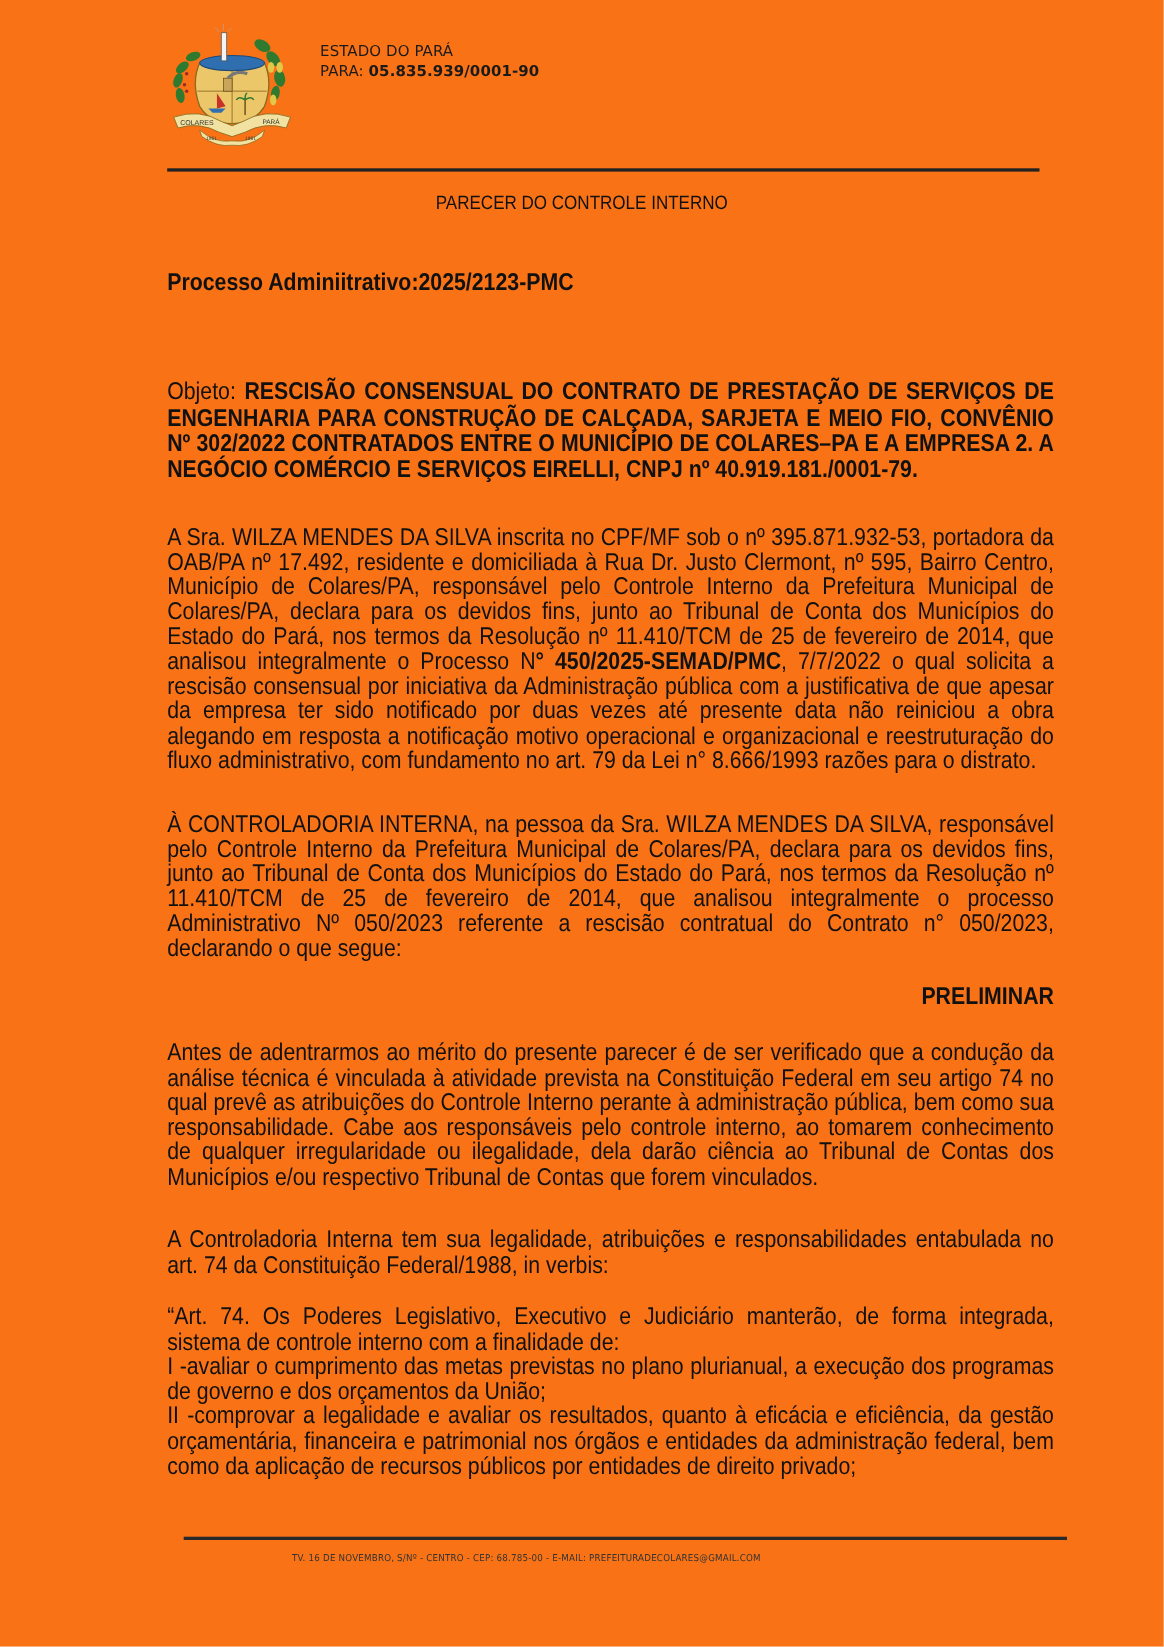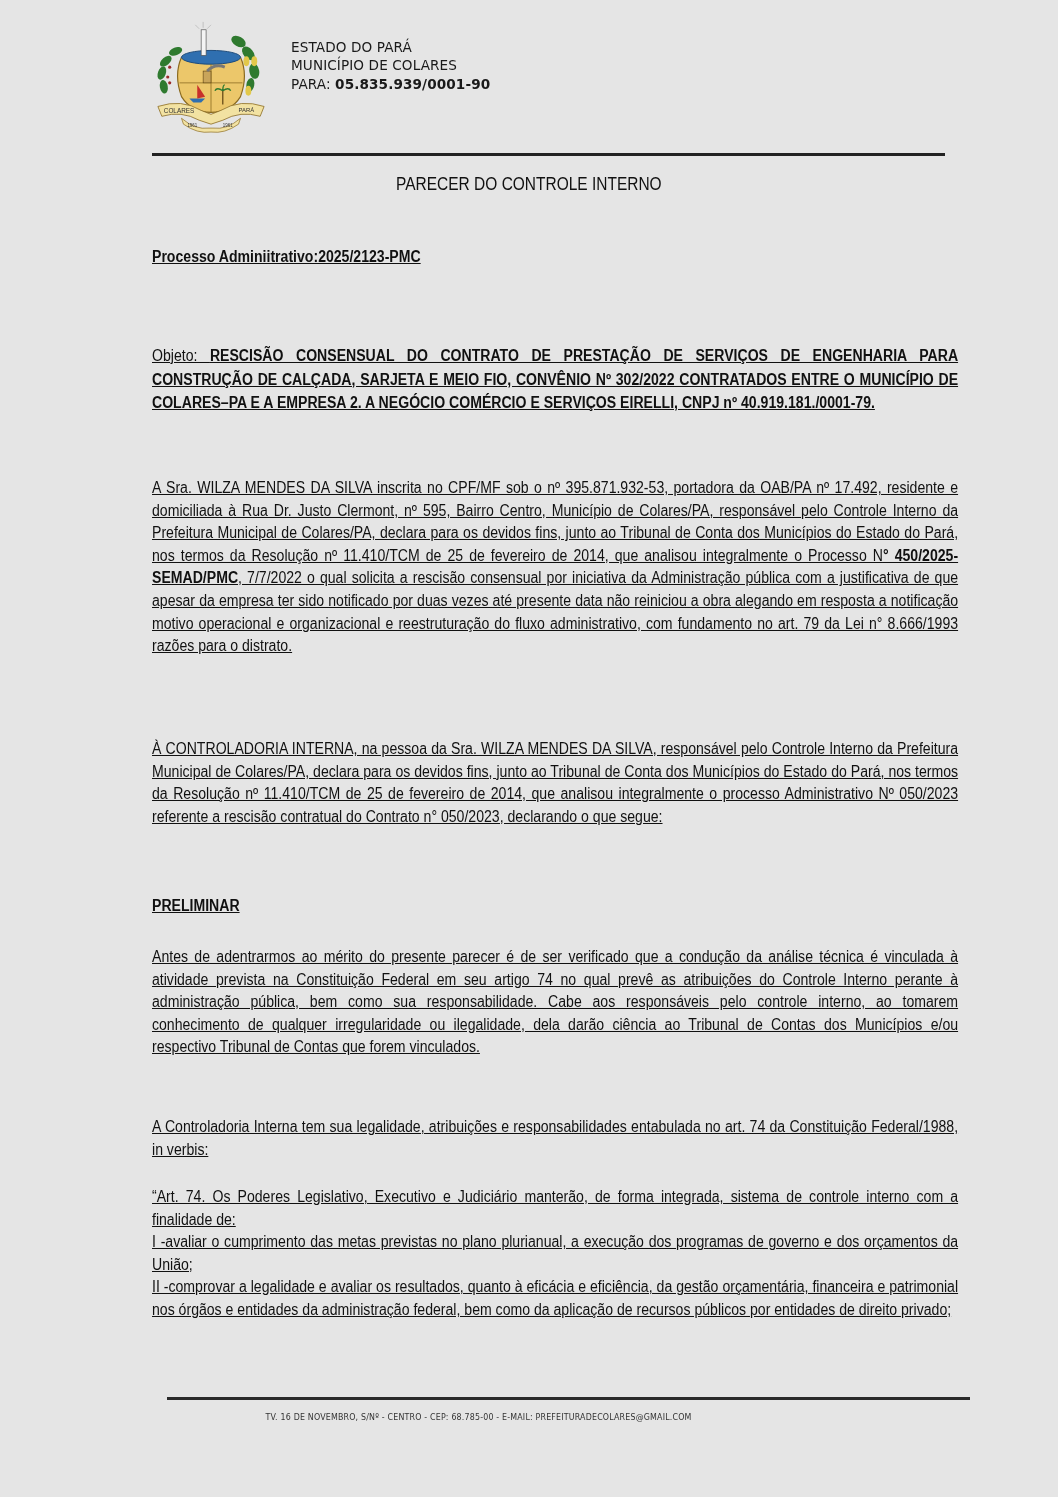--- a/index.html
+++ b/index.html
@@ -1,30 +1,30 @@
 <!DOCTYPE html>
 <html><head>
 <meta charset="utf-8">
 <style>
   html, body { margin: 0; padding: 0; background: #ffffff; }
   body { width: 1058px; height: 1497px; position: relative; overflow: hidden;
          font-family: "Liberation Sans", sans-serif; color: #111; }
-  .page { position: absolute; left: 0; top: 0; width: 1058px; height: 1497px; background: #e5e5e5; }
+  .page { position: absolute; left: 0; top: 0; width: 1058px; height: 1497px; background: #f97316; }
 
   
   .logo { position: absolute; left: 152px; top: 16px; width: 118px; height: 118px; }
   .lh { position: absolute; left: 291px; top: 38px; font-family: "DejaVu Sans", sans-serif;
         font-size: 13.6px; line-height: 18.4px; color: #1a1a1a; letter-spacing: 0.1px; }
   .lh div { white-space: nowrap; }
   .lh .cnpj-num { font-weight: bold; }
   .lh .motto { font-style: italic; }
   .rule-top { position: absolute; left: 152px; top: 153px; width: 793px; height: 3px; background: #222; }
 
   
-  .text { position: absolute; left: 152px; width: 806px; font-size: 16px; line-height: 22.6px; text-decoration: underline; }
+  .text { position: absolute; left: 152px; width: 806px; font-size: 22px; line-height: 22.6px; }
   .cond { transform: scaleX(0.88); transform-origin: left top; width: 916px; }
   .just { text-align: justify; text-align-last: left; }
   .title { position: absolute; left: 0; width: 1058px; top: 174px; text-align: center;
            font-weight: normal; font-size: 17.6px; }
   .title span { display: inline-block; transform: scaleX(0.88); }
   .b { font-weight: bold; }
   .rule-bottom { position: absolute; left: 167px; top: 1397px; width: 803px; height: 3px; background: #2a2a2a; }
   .footer { position: absolute; left: 0; width: 958px; top: 1412px; text-align: center;
             font-family: "DejaVu Sans", sans-serif; font-size: 8.6px; color: #333; letter-spacing: 0.2px; }
   .footer span { display: inline-block; transform: scaleX(0.92); }
@@ -86,21 +86,20 @@
     <path d="M6 92 Q30 84 50 96 L60 100 L70 96 Q90 84 114 92 L110 102 Q90 96 72 106 L60 110 L48 106 Q30 96 10 102 Z" fill="#f2e2a2" stroke="#8a6a20" stroke-width="0.8"></path>
     <text x="12" y="99" font-size="6.5" fill="#333" font-family="Liberation Sans, sans-serif">COLARES</text>
     <text x="88" y="98" font-size="6" fill="#333" font-family="Liberation Sans, sans-serif">PARÁ</text>
     <path d="M30 104 Q44 116 58 114 L62 114 Q76 116 90 104 L88 110 Q74 120 60 118 Q46 120 32 110 Z" fill="#f2e2a2" stroke="#8a6a20" stroke-width="0.7"></path>
     <text x="36" y="113" font-size="4.5" fill="#333" font-family="Liberation Sans, sans-serif">1961</text>
     <text x="72" y="113" font-size="4.5" fill="#333" font-family="Liberation Sans, sans-serif">1961</text>
   </svg>
 
   <div class="lh">
     <div>ESTADO DO PARÁ</div>
-    <div>MUNICÍPIO DE COLARES</div>
     <div><span>PARA: </span><span class="cnpj-num">05.835.939/0001-90</span></div>
   </div>
 
   <div class="rule-top"></div>
 
   <div class="title"><span>PARECER DO CONTROLE INTERNO</span></div>
 
   <div class="text" style="top:246px;">
     <div class="cond b">Processo Adminiitrativo:2025/2123-PMC</div>
   </div>
@@ -111,21 +110,21 @@
   </div>
 
   <div class="text" style="top:477px;">
     <p class="cond just"><span>A Sra. WILZA MENDES DA SILVA inscrita no CPF/MF sob o nº 395.871.932-53, portadora da OAB/PA nº 17.492, residente e domiciliada à Rua Dr. Justo Clermont, nº 595, Bairro Centro, Município de Colares/PA, responsável pelo Controle Interno da Prefeitura Municipal de Colares/PA, declara para os devidos fins, junto ao Tribunal de Conta dos Municípios do Estado do Pará, nos termos da Resolução nº 11.410/TCM de 25 de fevereiro de 2014, que analisou integralmente o Processo N</span><span class="b">° 450/2025-SEMAD/PMC</span><span>, 7/7/2022 o qual solicita a rescisão consensual por iniciativa da Administração pública com a justificativa de que apesar da empresa ter sido notificado por duas vezes até presente data não reiniciou a obra alegando em resposta a notificação  motivo operacional e organizacional  e reestruturação do fluxo administrativo, com fundamento no art. 79 da Lei n° 8.666/1993 razões para o distrato.</span></p>
   </div>
 
   <div class="text" style="top:738px;">
     <p class="cond just">À CONTROLADORIA INTERNA, na pessoa da Sra. WILZA MENDES DA SILVA,  responsável pelo Controle Interno da Prefeitura Municipal de Colares/PA, declara para os devidos fins, junto ao Tribunal de Conta dos Municípios do Estado do Pará, nos termos da Resolução nº 11.410/TCM de 25 de fevereiro de 2014, que analisou integralmente o processo Administrativo Nº 050/2023 referente a rescisão contratual do Contrato n° 050/2023, declarando o que segue:</p>
   </div>
 
-  <div class="text" style="top:895px;">
+  <div class="text" style="top:895px;text-align:right;">
     <div class="cond b">PRELIMINAR</div>
   </div>
 
   <div class="text" style="top:946px;">
     <p class="cond just">Antes de adentrarmos ao mérito do presente parecer é de ser verificado que a condução da análise técnica é vinculada à atividade prevista na Constituição Federal em seu artigo 74 no qual prevê as atribuições do Controle Interno perante à administração pública, bem como sua responsabilidade. Cabe aos responsáveis pelo controle interno, ao tomarem conhecimento de qualquer irregularidade ou ilegalidade, dela darão ciência ao Tribunal de Contas dos Municípios e/ou respectivo Tribunal de Contas que forem vinculados.</p>
   </div>
 
   <div class="text" style="top:1116px;">
     <p class="cond just">A Controladoria Interna tem sua legalidade, atribuições e responsabilidades entabulada no art. 74 da Constituição Federal/1988, in verbis:</p>
   </div>

